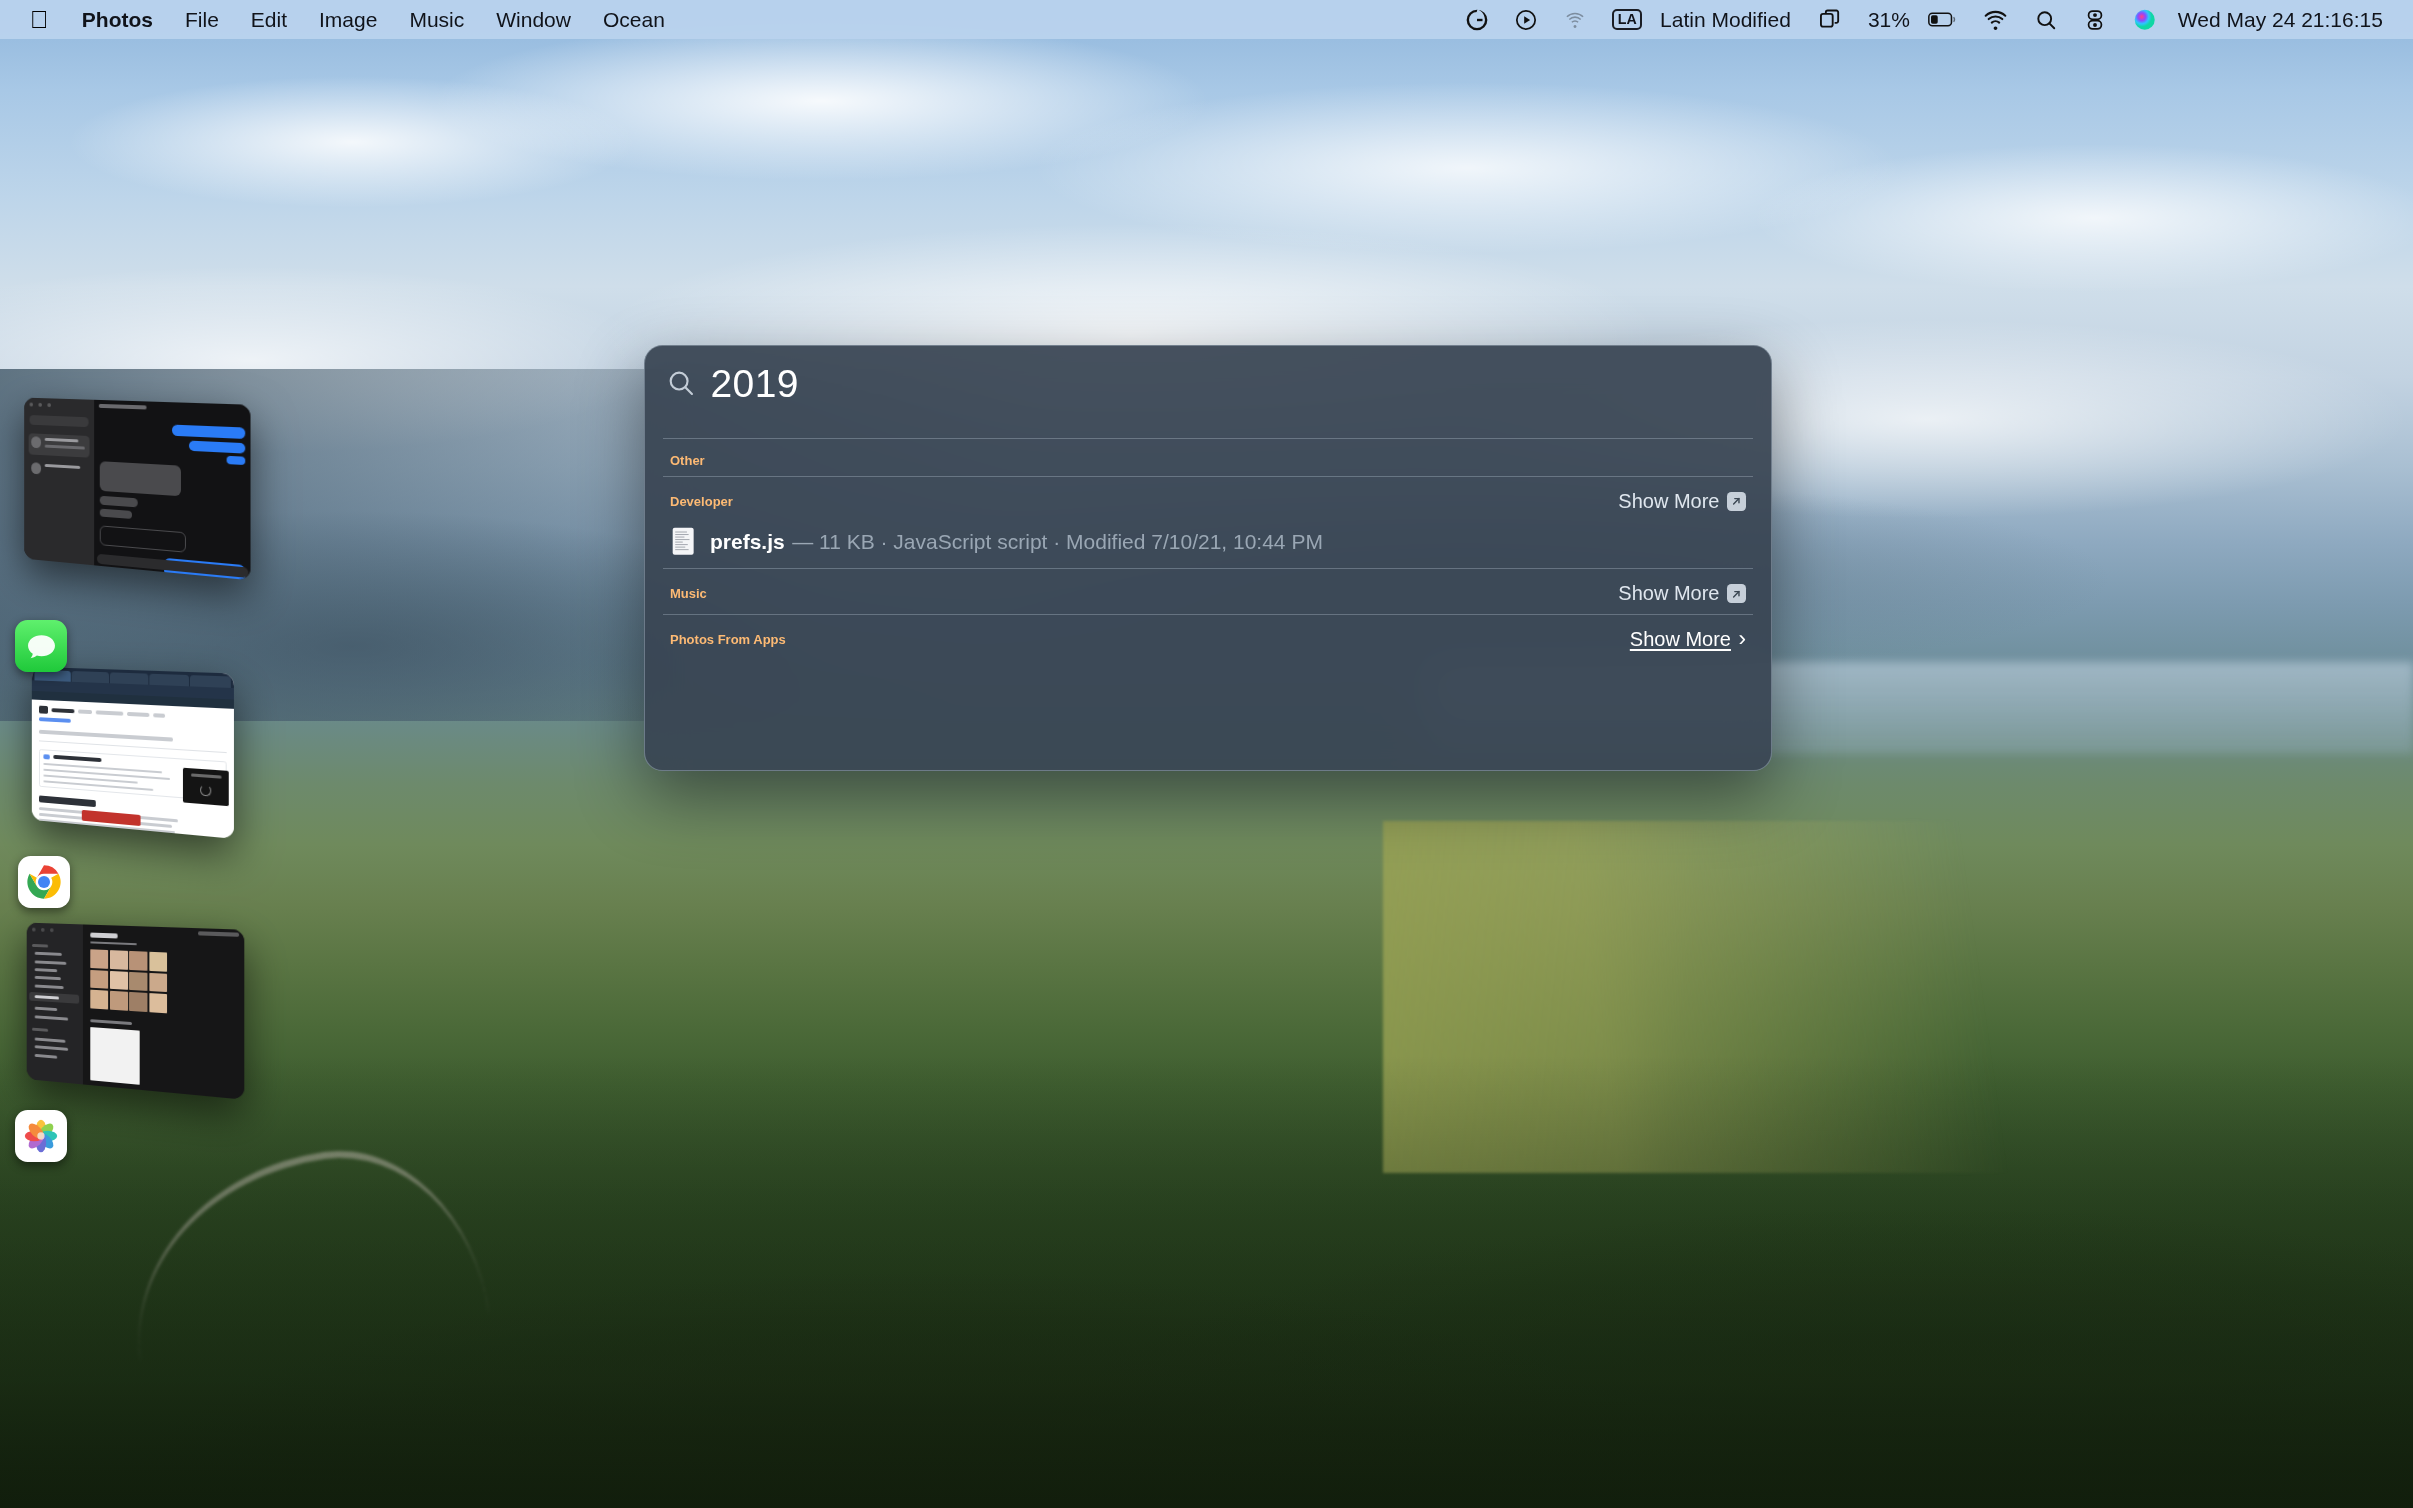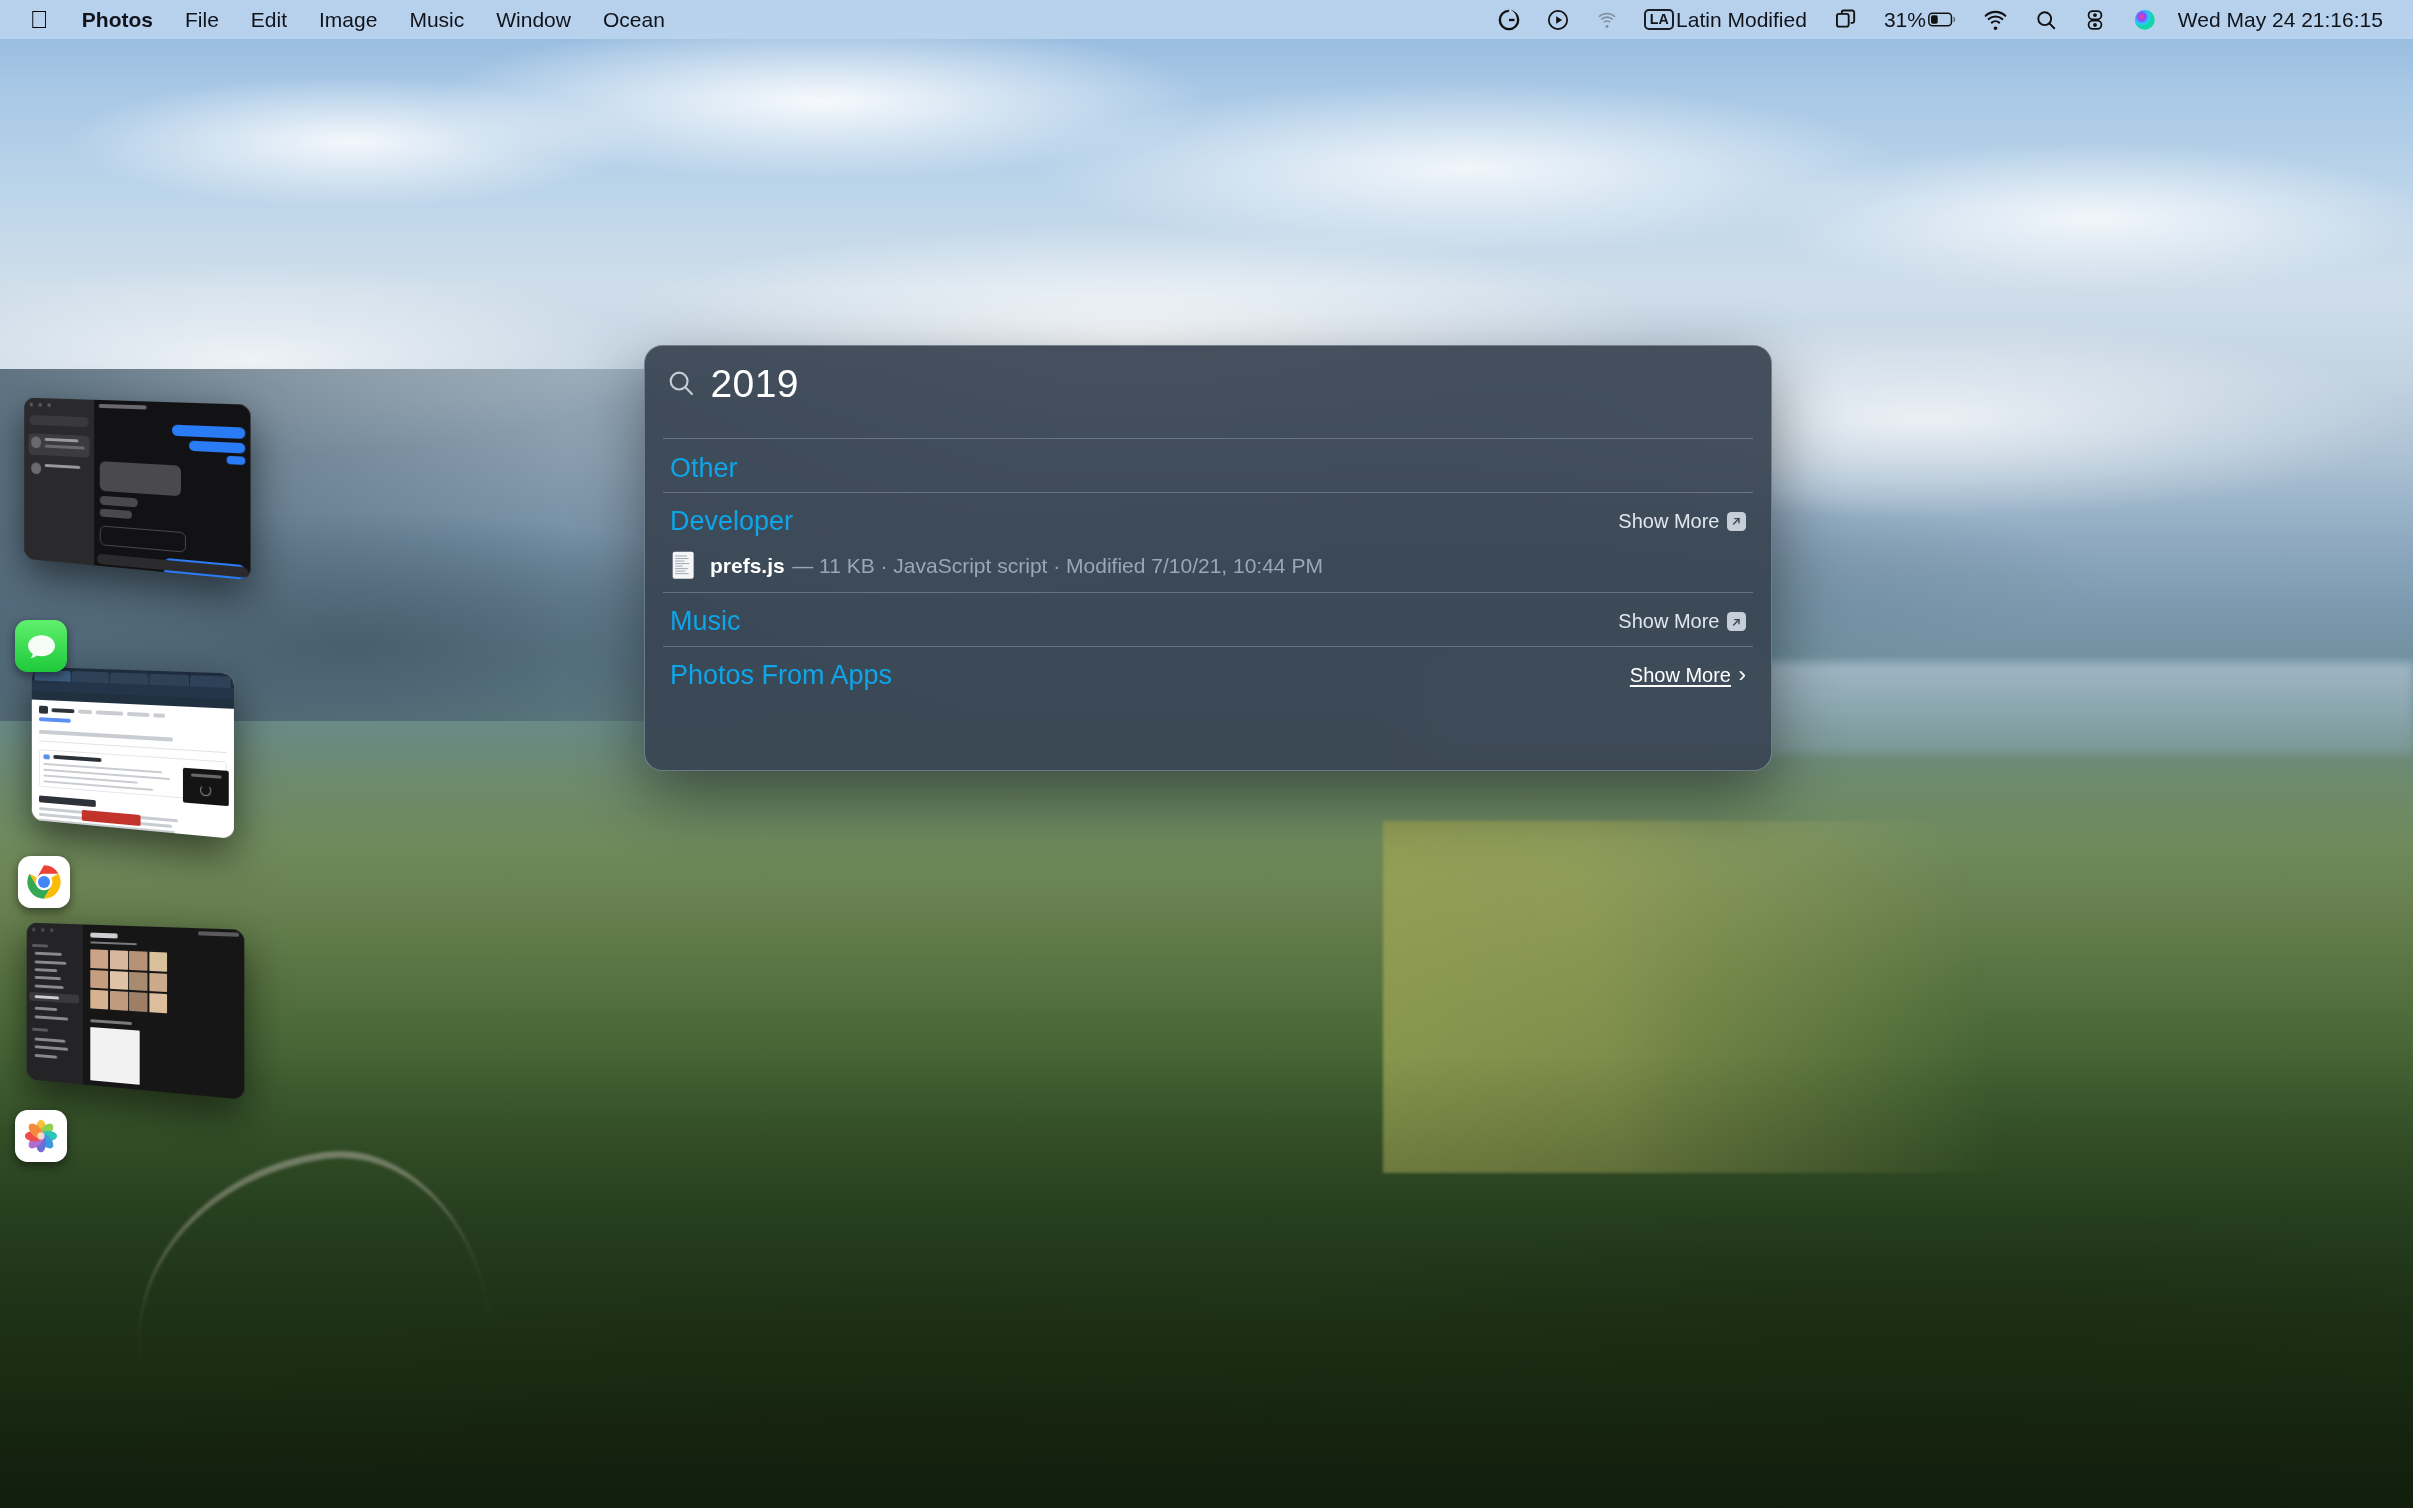--- a/index.html
+++ b/index.html
@@ -141,21 +141,21 @@
   .menu-right {
     margin-left: auto;
     display: flex;
     align-items: center;
     gap: 0;
   }
   .status-item {
     display: flex;
     align-items: center;
     padding: 0 13.4px;
-    gap: 2px;
+    gap: 18px;
     white-space: nowrap;
   }
   .status-item svg { display: block; }
   .kb-badge {
     border: 2.1px solid #1a1d24;
     border-radius: 5px;
     font-size: 14.2px;
     font-weight: bold;
     padding: 0.8px 3.4px;
     line-height: 1.12;
@@ -284,23 +284,23 @@
     margin: 0 18.4px;
   }
 
   .sp-section-head {
     display: flex;
     align-items: center;
     padding: 13.4px 25px 8.4px 25px;
     box-sizing: border-box;
   }
   .sp-section-title {
-    font-size: 27px;
-    font-weight: normal;
-    color: #0ea5e9;
+    font-size: 13px;
+    font-weight: bold;
+    color: #fdba74;
   }
   .sp-showmore {
     margin-left: auto;
     display: flex;
     align-items: center;
     gap: 7.5px;
     font-size: 20px;
     color: #dfe6ee;
   }
   .sp-showmore.hover .sm-label {

